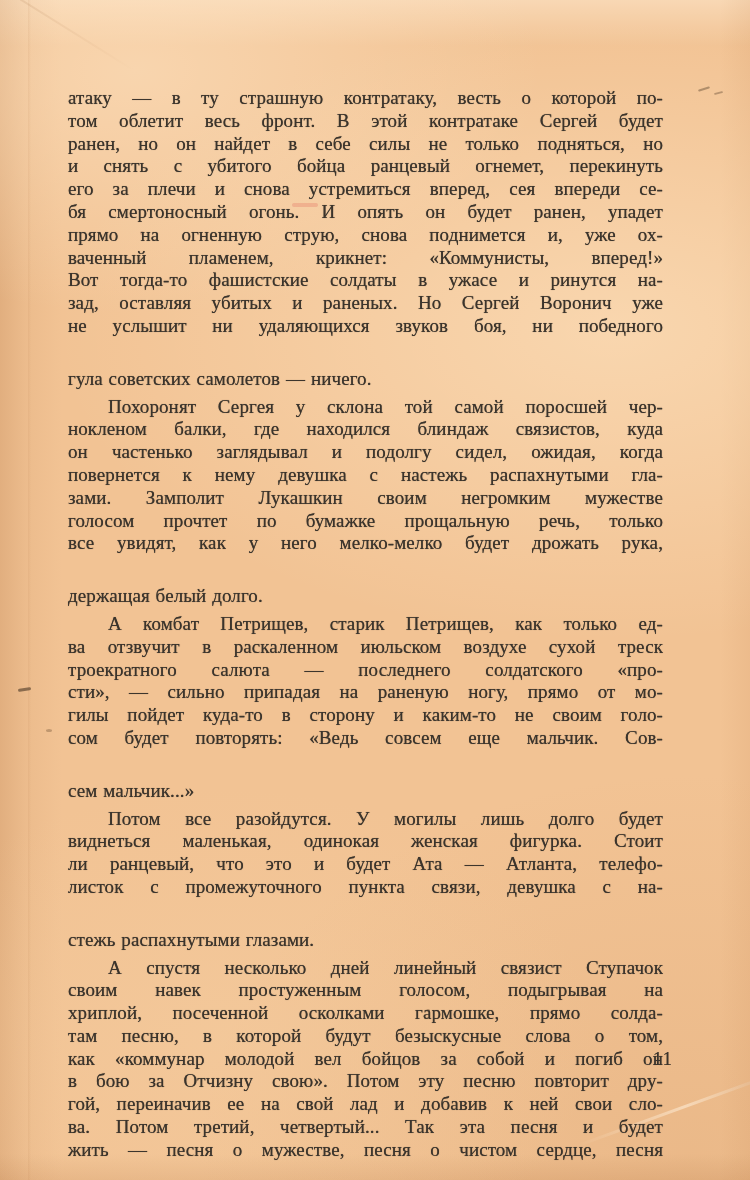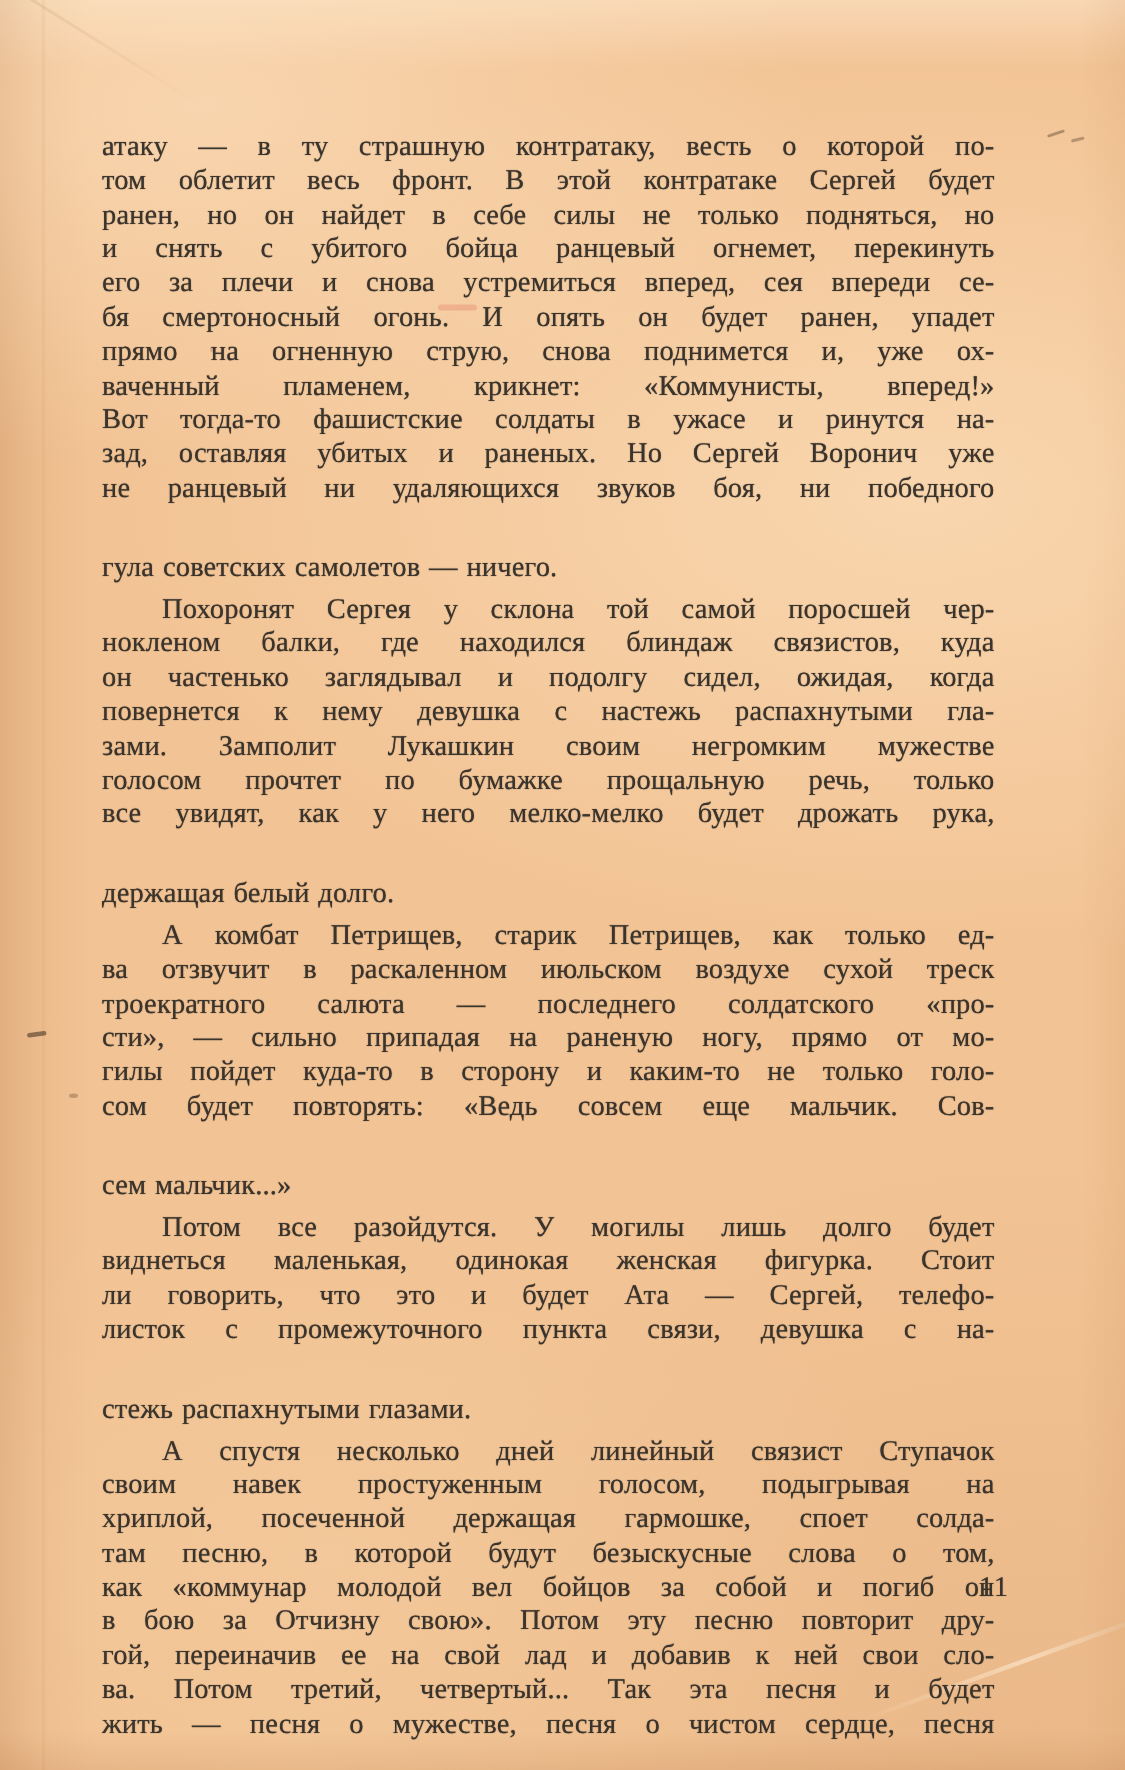--- a/index.html
+++ b/index.html
@@ -119,53 +119,53 @@
         <div class="line first">атаку — в ту страшную контратаку, весть о которой по-</div>
         <div class="line">том облетит весь фронт. В этой контратаке Сергей будет</div>
         <div class="line">ранен, но он найдет в себе силы не только подняться, но</div>
         <div class="line">и снять с убитого бойца ранцевый огнемет, перекинуть</div>
         <div class="line">его за плечи и снова устремиться вперед, сея впереди се-</div>
         <div class="line">бя смертоносный огонь. И опять он будет ранен, упадет</div>
         <div class="line">прямо на огненную струю, снова поднимется и, уже ох-</div>
         <div class="line">ваченный пламенем, крикнет: «Коммунисты, вперед!»</div>
         <div class="line">Вот тогда-то фашистские солдаты в ужасе и ринутся на-</div>
         <div class="line">зад, оставляя убитых и раненых. Но Сергей Воронич уже</div>
-        <div class="line">не ранцевый ни удаляющихся звуков боя, ни победного</div>
+        <div class="line">не услышит ни удаляющихся звуков боя, ни победного</div>
         <div class="line last">гула советских самолетов — ничего.</div>
       </div>
       <div class="para indent">
         <div class="line first">Похоронят Сергея у склона той самой поросшей чер-</div>
         <div class="line">нокленом балки, где находился блиндаж связистов, куда</div>
         <div class="line">он частенько заглядывал и подолгу сидел, ожидая, когда</div>
         <div class="line">повернется к нему девушка с настежь распахнутыми гла-</div>
         <div class="line">зами. Замполит Лукашкин своим негромким мужестве</div>
         <div class="line">голосом прочтет по бумажке прощальную речь, только</div>
         <div class="line">все увидят, как у него мелко-мелко будет дрожать рука,</div>
         <div class="line last">держащая белый долго.</div>
       </div>
       <div class="para indent">
         <div class="line first">А комбат Петрищев, старик Петрищев, как только ед-</div>
         <div class="line">ва отзвучит в раскаленном июльском воздухе сухой треск</div>
         <div class="line">троекратного салюта — последнего солдатского «про-</div>
         <div class="line">сти», — сильно припадая на раненую ногу, прямо от мо-</div>
-        <div class="line">гилы пойдет куда-то в сторону и каким-то не только голо-</div>
+        <div class="line">гилы пойдет куда-то в сторону и каким-то не своим голо-</div>
         <div class="line">сом будет повторять: «Ведь совсем еще мальчик. Сов-</div>
         <div class="line last">сем мальчик...»</div>
       </div>
       <div class="para indent">
         <div class="line first">Потом все разойдутся. У могилы лишь долго будет</div>
         <div class="line">виднеться маленькая, одинокая женская фигурка. Стоит</div>
-        <div class="line">ли говорить, что это и будет Ата — Сергей, телефо-</div>
+        <div class="line">ли ранцевый, что это и будет Ата — Атланта, телефо-</div>
         <div class="line">листок с промежуточного пункта связи, девушка с на-</div>
         <div class="line last">стежь распахнутыми глазами.</div>
       </div>
       <div class="para indent">
         <div class="line first">А спустя несколько дней линейный связист Ступачок</div>
         <div class="line">своим навек простуженным голосом, подыгрывая на</div>
-        <div class="line">хриплой, посеченной держащая гармошке, споет солда-</div>
+        <div class="line">хриплой, посеченной осколками гармошке, прямо солда-</div>
         <div class="line">там песню, в которой будут безыскусные слова о том,</div>
         <div class="line">как «коммунар молодой вел бойцов за собой и погиб он</div>
         <div class="line">в бою за Отчизну свою». Потом эту песню повторит дру-</div>
         <div class="line">гой, переиначив ее на свой лад и добавив к ней свои сло-</div>
         <div class="line">ва. Потом третий, четвертый... Так эта песня и будет</div>
         <div class="line">жить — песня о мужестве, песня о чистом сердце, песня</div>
         <div class="line last">о юноше-коммунисте...</div>
       </div>
     </div>
 

